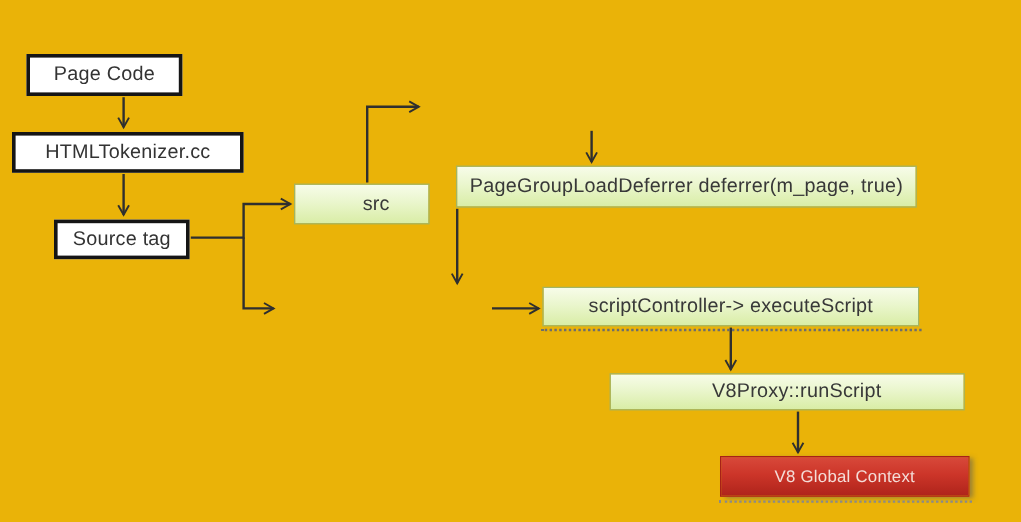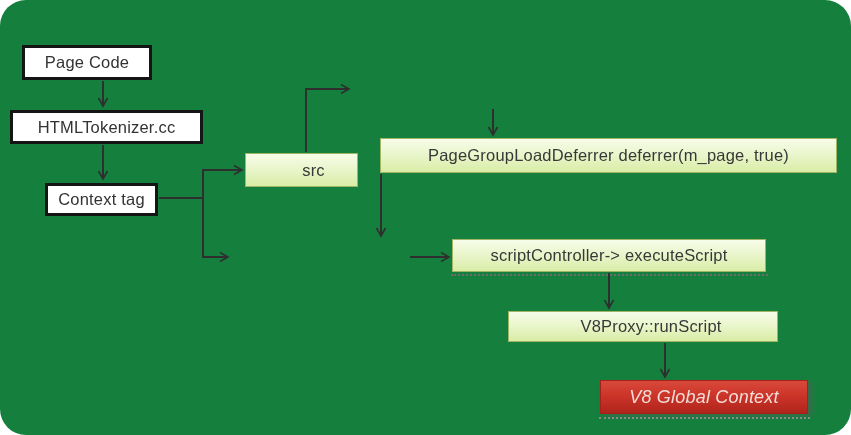--- a/index.html
+++ b/index.html
@@ -4,24 +4,23 @@
 <style>
   html, body {
     margin: 0;
     padding: 0;
     background: #ffffff;
   }
   .canvas {
     position: relative;
     width: 851px;
     height: 435px;
-    background: #15803d;
+    background: #eab308;
     font-family: "Liberation Sans", sans-serif;
     overflow: hidden;
-    border-radius: 26px;
   }
   .connectors {
     position: absolute;
     left: 0;
     top: 0;
     width: 851px;
     height: 435px;
     pointer-events: none;
   }
   .node {
@@ -52,43 +51,42 @@
     position: absolute;
     left: -2px;
     right: -3px;
     bottom: -5px;
     border-top: 2px dotted #6d6d6d;
   }
   .node.red {
     background: linear-gradient(to bottom, #d8493a 0%, #cc3529 45%, #af241b 100%);
     border: 1px solid #a82018;
     color: #f4ddd8;
-    font-size: 18px;
+    font-size: 14px;
     box-shadow: 4px 2px 4px rgba(90, 90, 90, 0.55);
-    font-style: italic;
   }
   .node.red.dotted::after {
     content: "";
     position: absolute;
     left: -2px;
     right: -3px;
     bottom: -6px;
     border-top: 2px dotted #8a8a8a;
   }
 
   
   #n-page-code        { left: 22px;  top: 45px;  width: 130px; height: 35px; }
   #n-html-tokenizer   { left: 10px;  top: 110px; width: 193px; height: 34px; }
   #n-script-tag       { left: 45px;  top: 183px; width: 113px; height: 33px; }
   #n-src              { left: 245px; top: 153px; width: 113px; height: 34px; padding-left: 24px; }
   #n-main-resource    { left: 352px; top: 76px;  width: 314px; height: 32px; }
-  #n-page-group       { left: 380px; top: 138px; width: 457px; height: 35px; justify-content: center; }
+  #n-page-group       { left: 380px; top: 138px; width: 384px; height: 35px; justify-content: center; }
   #n-js-source        { left: 231px; top: 239px; width: 178px; height: 33px; }
   #n-script-controller{ left: 452px; top: 239px; width: 314px; height: 33px; }
-  #n-v8-proxy         { left: 508px; top: 311px; width: 270px; height: 31px; padding-left: 16px; }
+  #n-v8-proxy         { left: 508px; top: 311px; width: 296px; height: 31px; padding-left: 16px; }
   #n-v8-global        { left: 600px; top: 380px; width: 208px; height: 34px; }
 </style>
 </head>
 <body>
 
 <div class="canvas">
 
   <svg class="connectors" width="851" height="435" viewBox="0 0 851 435" fill="none" stroke="#2f2f2f" stroke-width="2">
     <defs>
       <marker id="arrow" markerUnits="userSpaceOnUse" markerWidth="14" markerHeight="14" refX="11" refY="7" orient="auto">
@@ -109,21 +107,21 @@
 
   <div id="n-page-code" class="node plain">
     <span class="node-label">Page Code</span>
   </div>
 
   <div id="n-html-tokenizer" class="node plain">
     <span class="node-label">HTMLTokenizer.cc</span>
   </div>
 
   <div id="n-script-tag" class="node plain">
-    <span class="node-label">Context tag</span>
+    <span class="node-label">Source tag</span>
   </div>
 
   <div id="n-src" class="node green">
     <span class="node-label">src</span>
   </div>
 
 
   <div id="n-page-group" class="node green">
     <span class="node-label">PageGroupLoadDeferrer deferrer(m_page, true)</span>
   </div>

